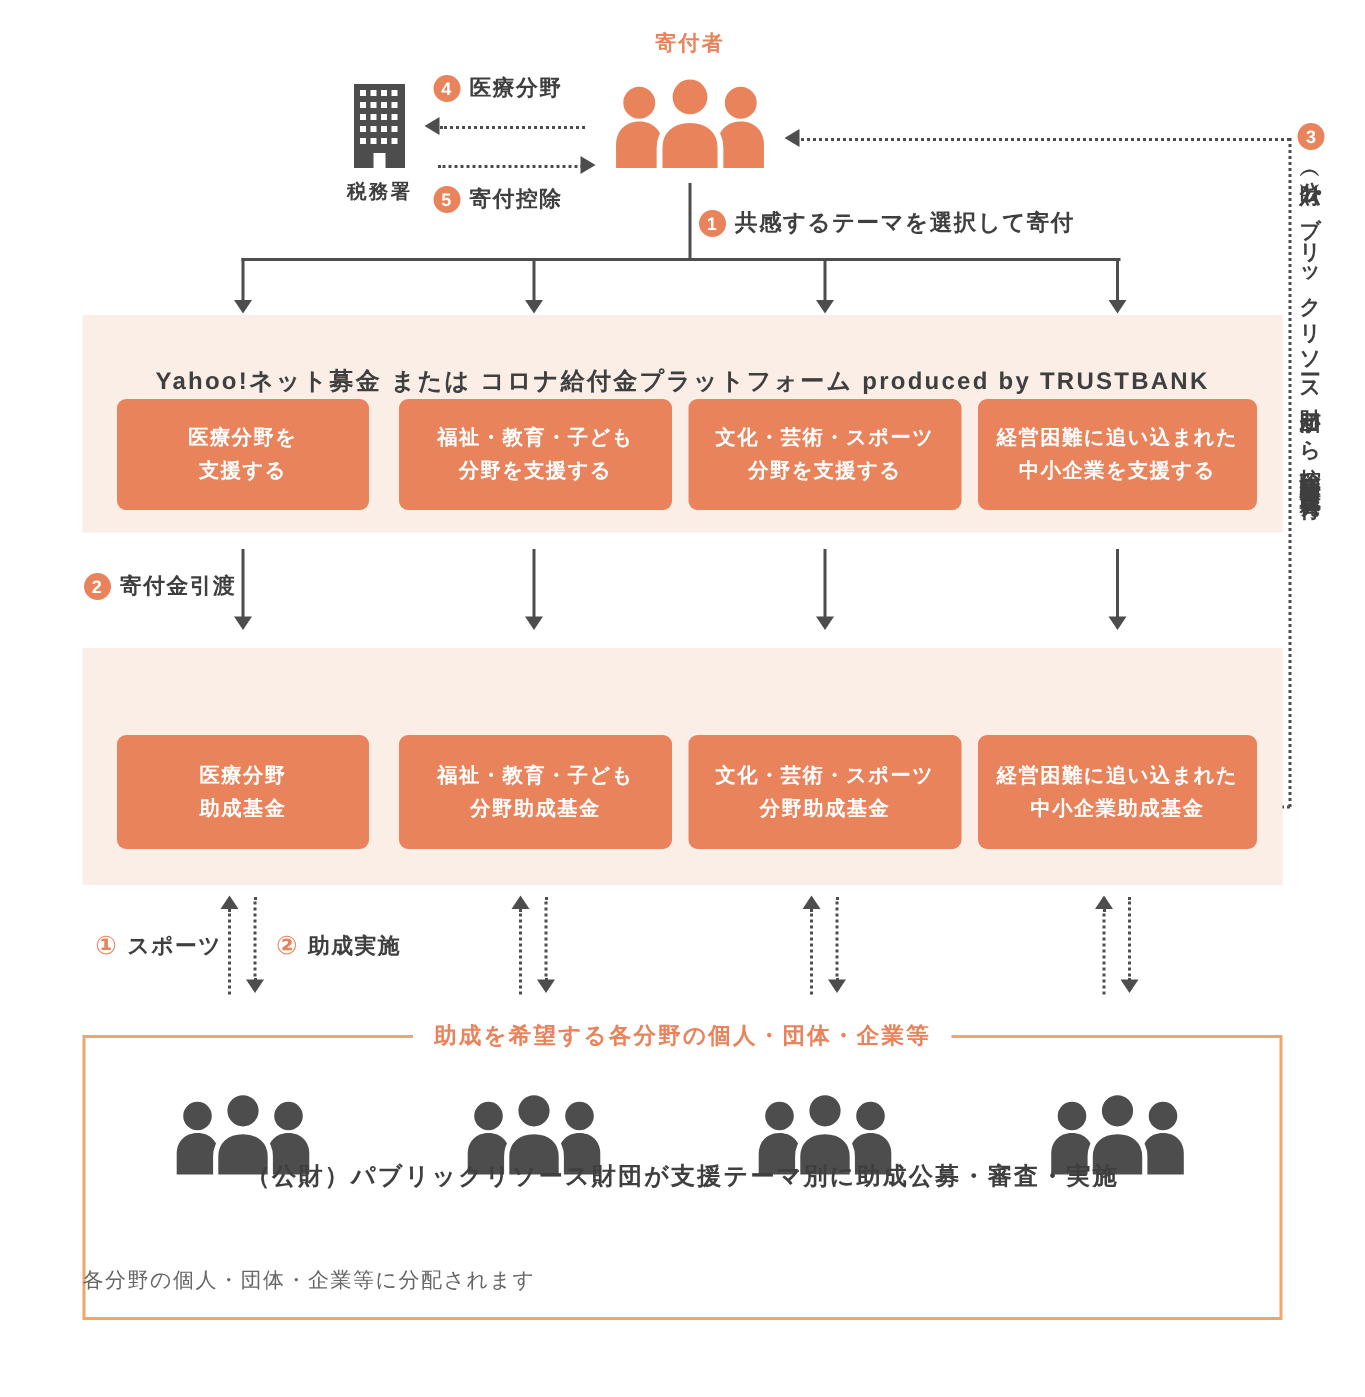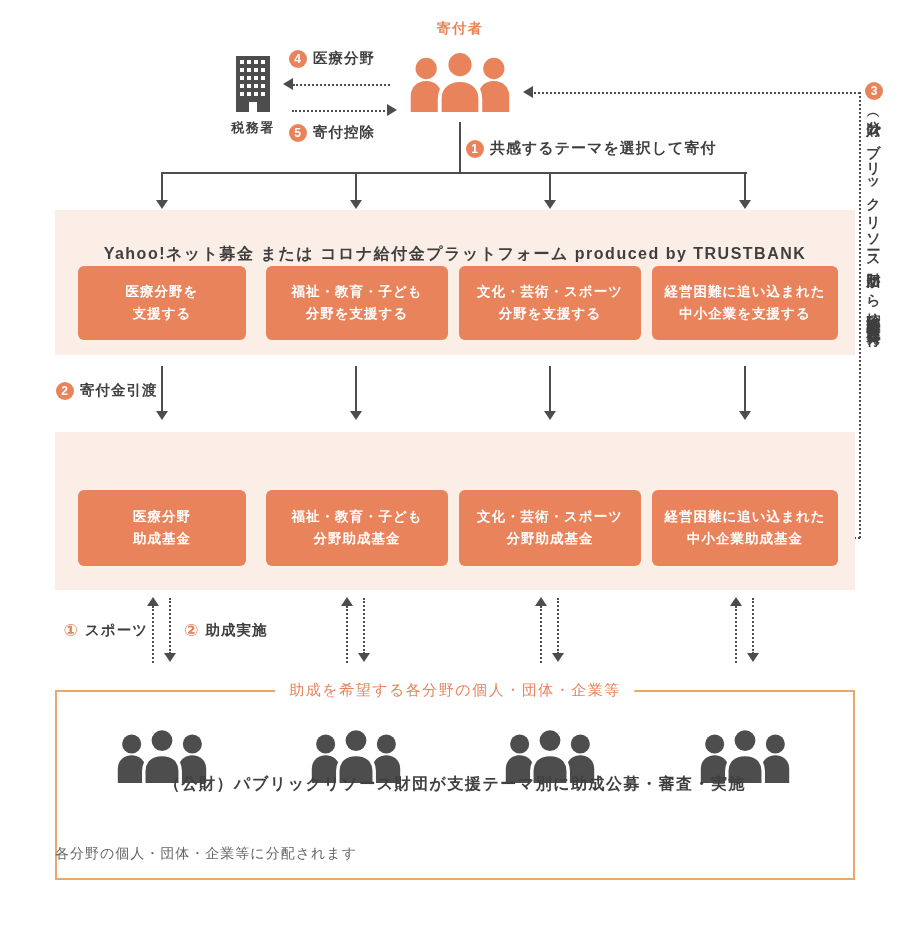--- a/index.html
+++ b/index.html
@@ -28,21 +28,21 @@
   .vd{width:0;border-left:2px dotted var(--dark);}
   .hs{height:0;border-top:2px solid var(--dark);}
   .hd{height:0;border-top:2px dotted var(--dark);}
   .tri{width:0;height:0;}
   .tri-down{border-left:6px solid transparent;border-right:6px solid transparent;border-top:9px solid var(--dark);}
   .tri-up{border-left:6px solid transparent;border-right:6px solid transparent;border-bottom:9px solid var(--dark);}
   .tri-left{border-top:6px solid transparent;border-bottom:6px solid transparent;border-right:10px solid var(--dark);}
   .tri-right{border-top:6px solid transparent;border-bottom:6px solid transparent;border-left:10px solid var(--dark);}
   .icon{color:var(--dark);}
   .recipient-box{background:#fff;border:2px solid var(--borderOrange);}
-  .recipient-title{background:#fff;padding:0 14px;color:var(--accent);font-weight:normal;
+  .recipient-title{background:#fff;padding:0 14px;color:var(--accent);font-weight:bold;
         font-size:15px;letter-spacing:1.5px;white-space:nowrap;transform:translateX(-50%);}
   .side{display:flex;flex-direction:column;align-items:center;gap:8px;}
   .vtext{writing-mode:vertical-rl;text-orientation:mixed;font-weight:bold;font-size:14px;
         color:#3F3F3F;letter-spacing:2px;}
   .subline{color:var(--sub);}
 </style>
 </head>
 <body>
 
 <div class="canvas">

